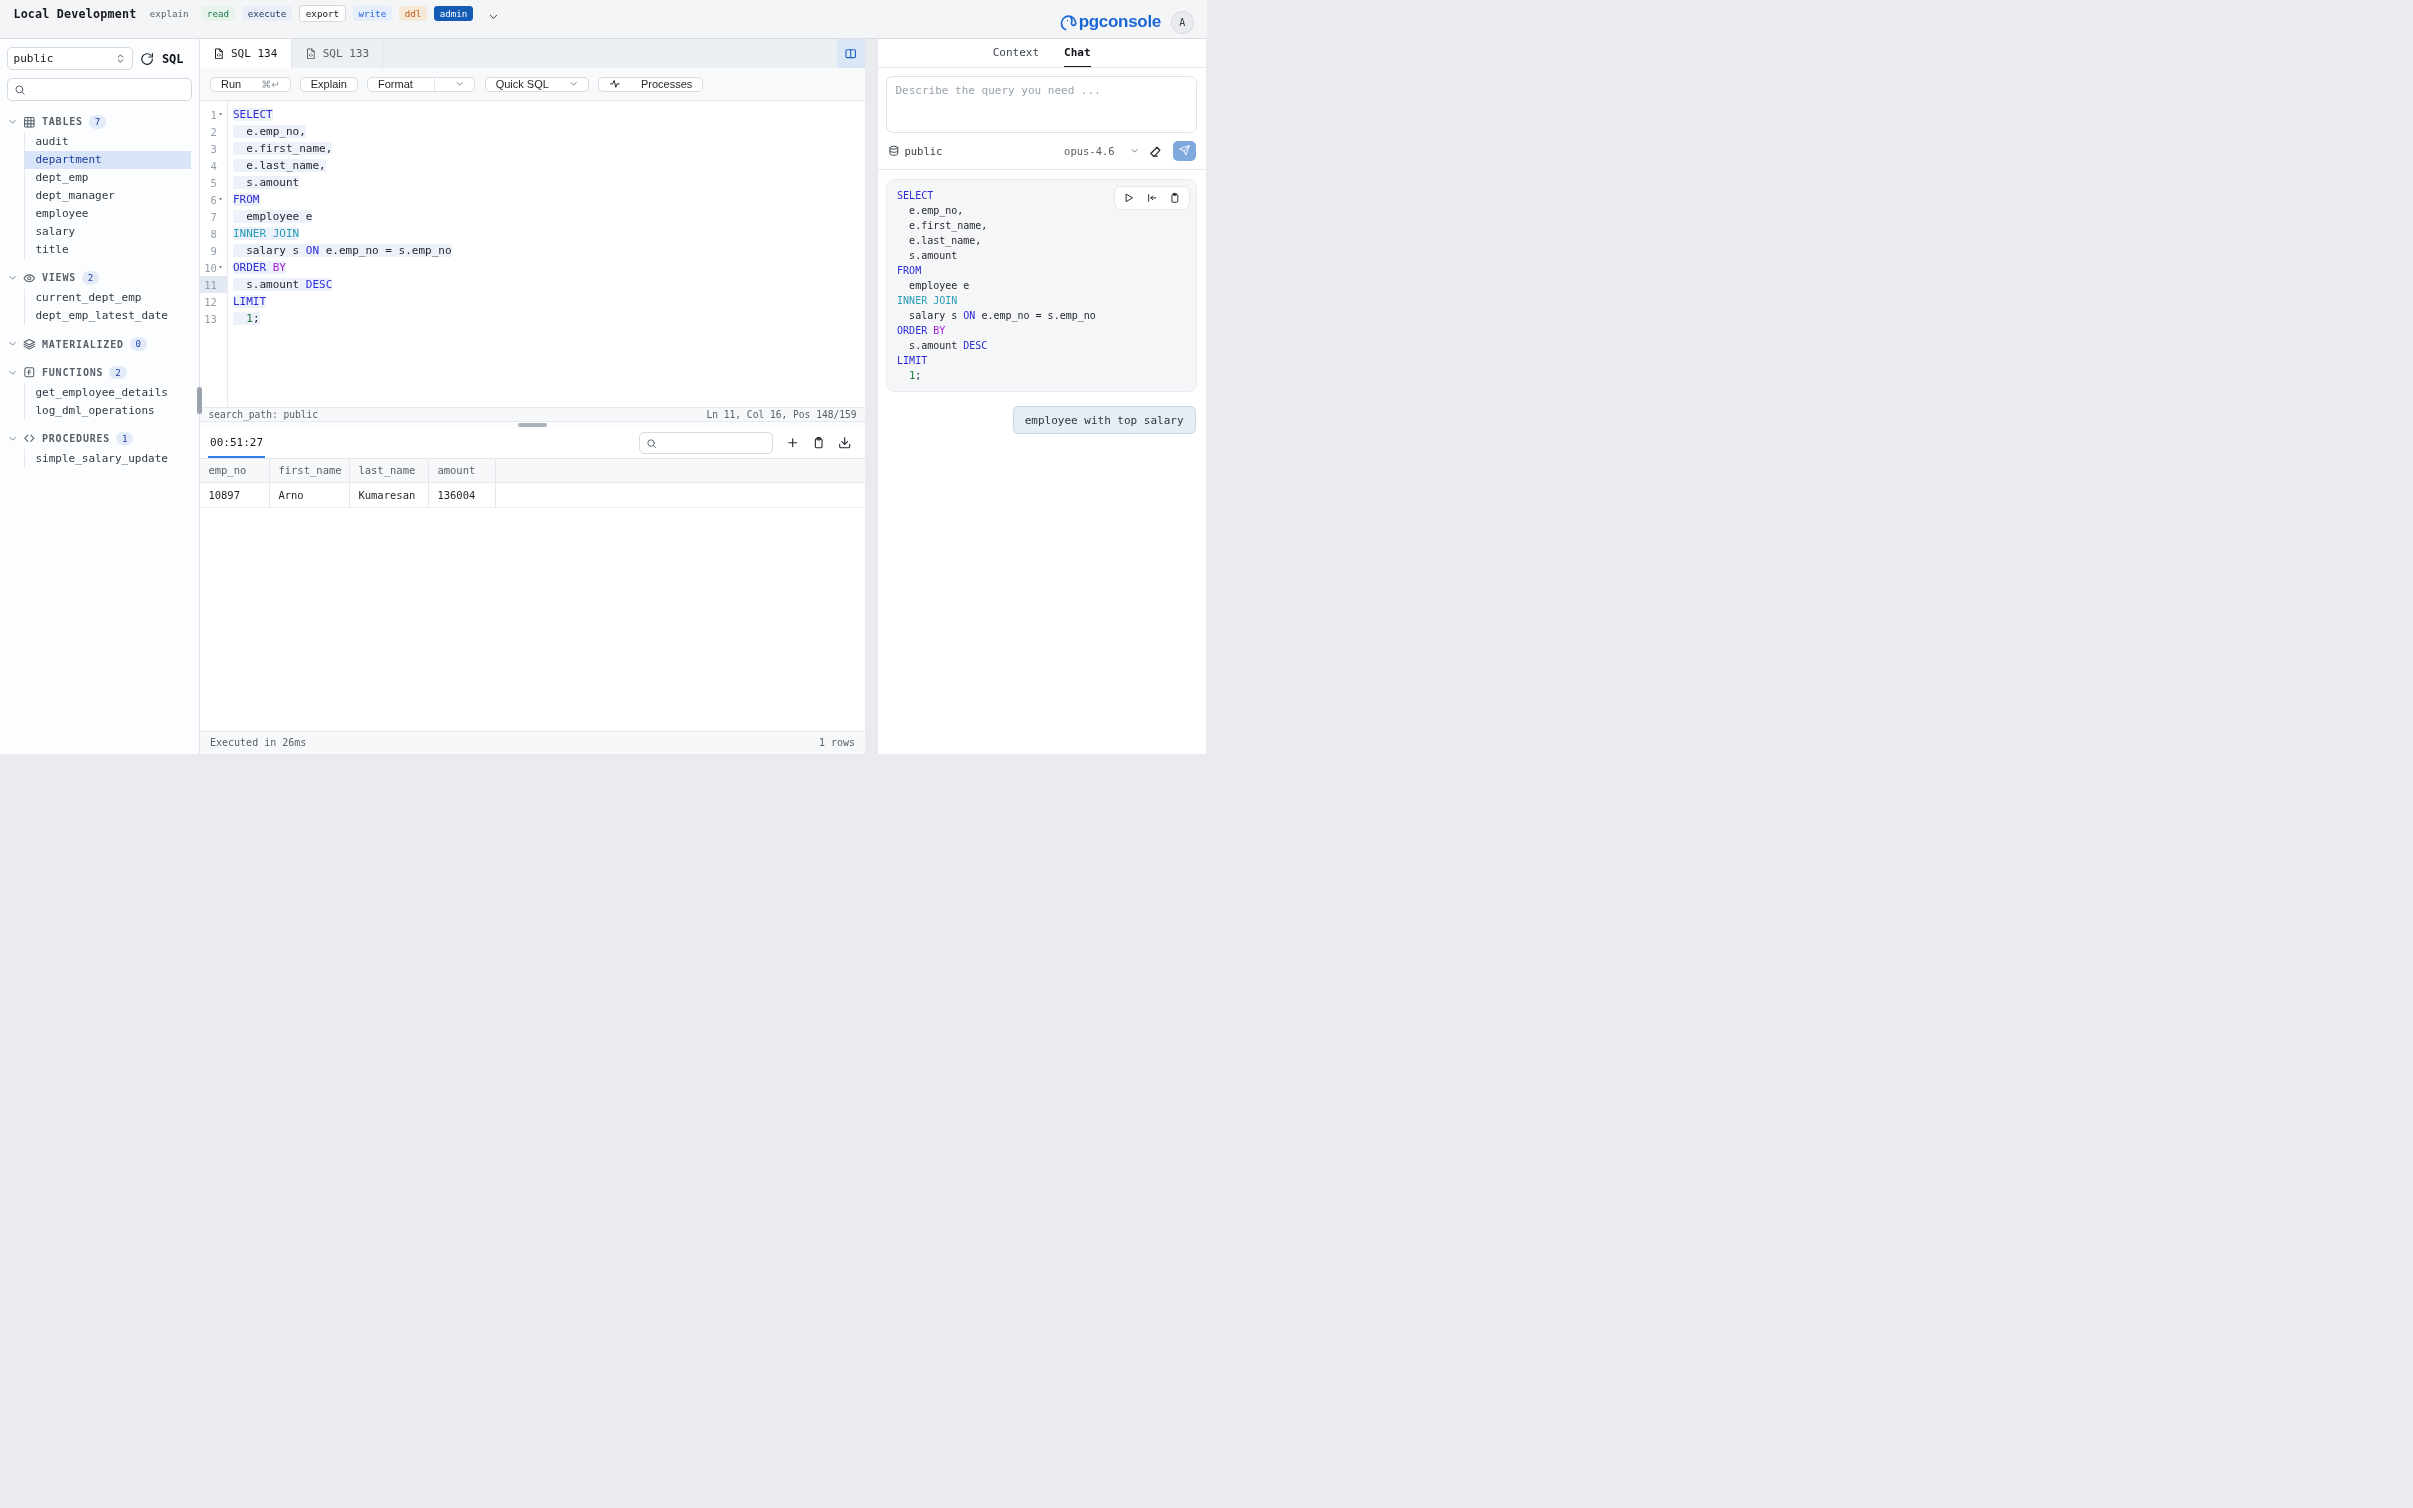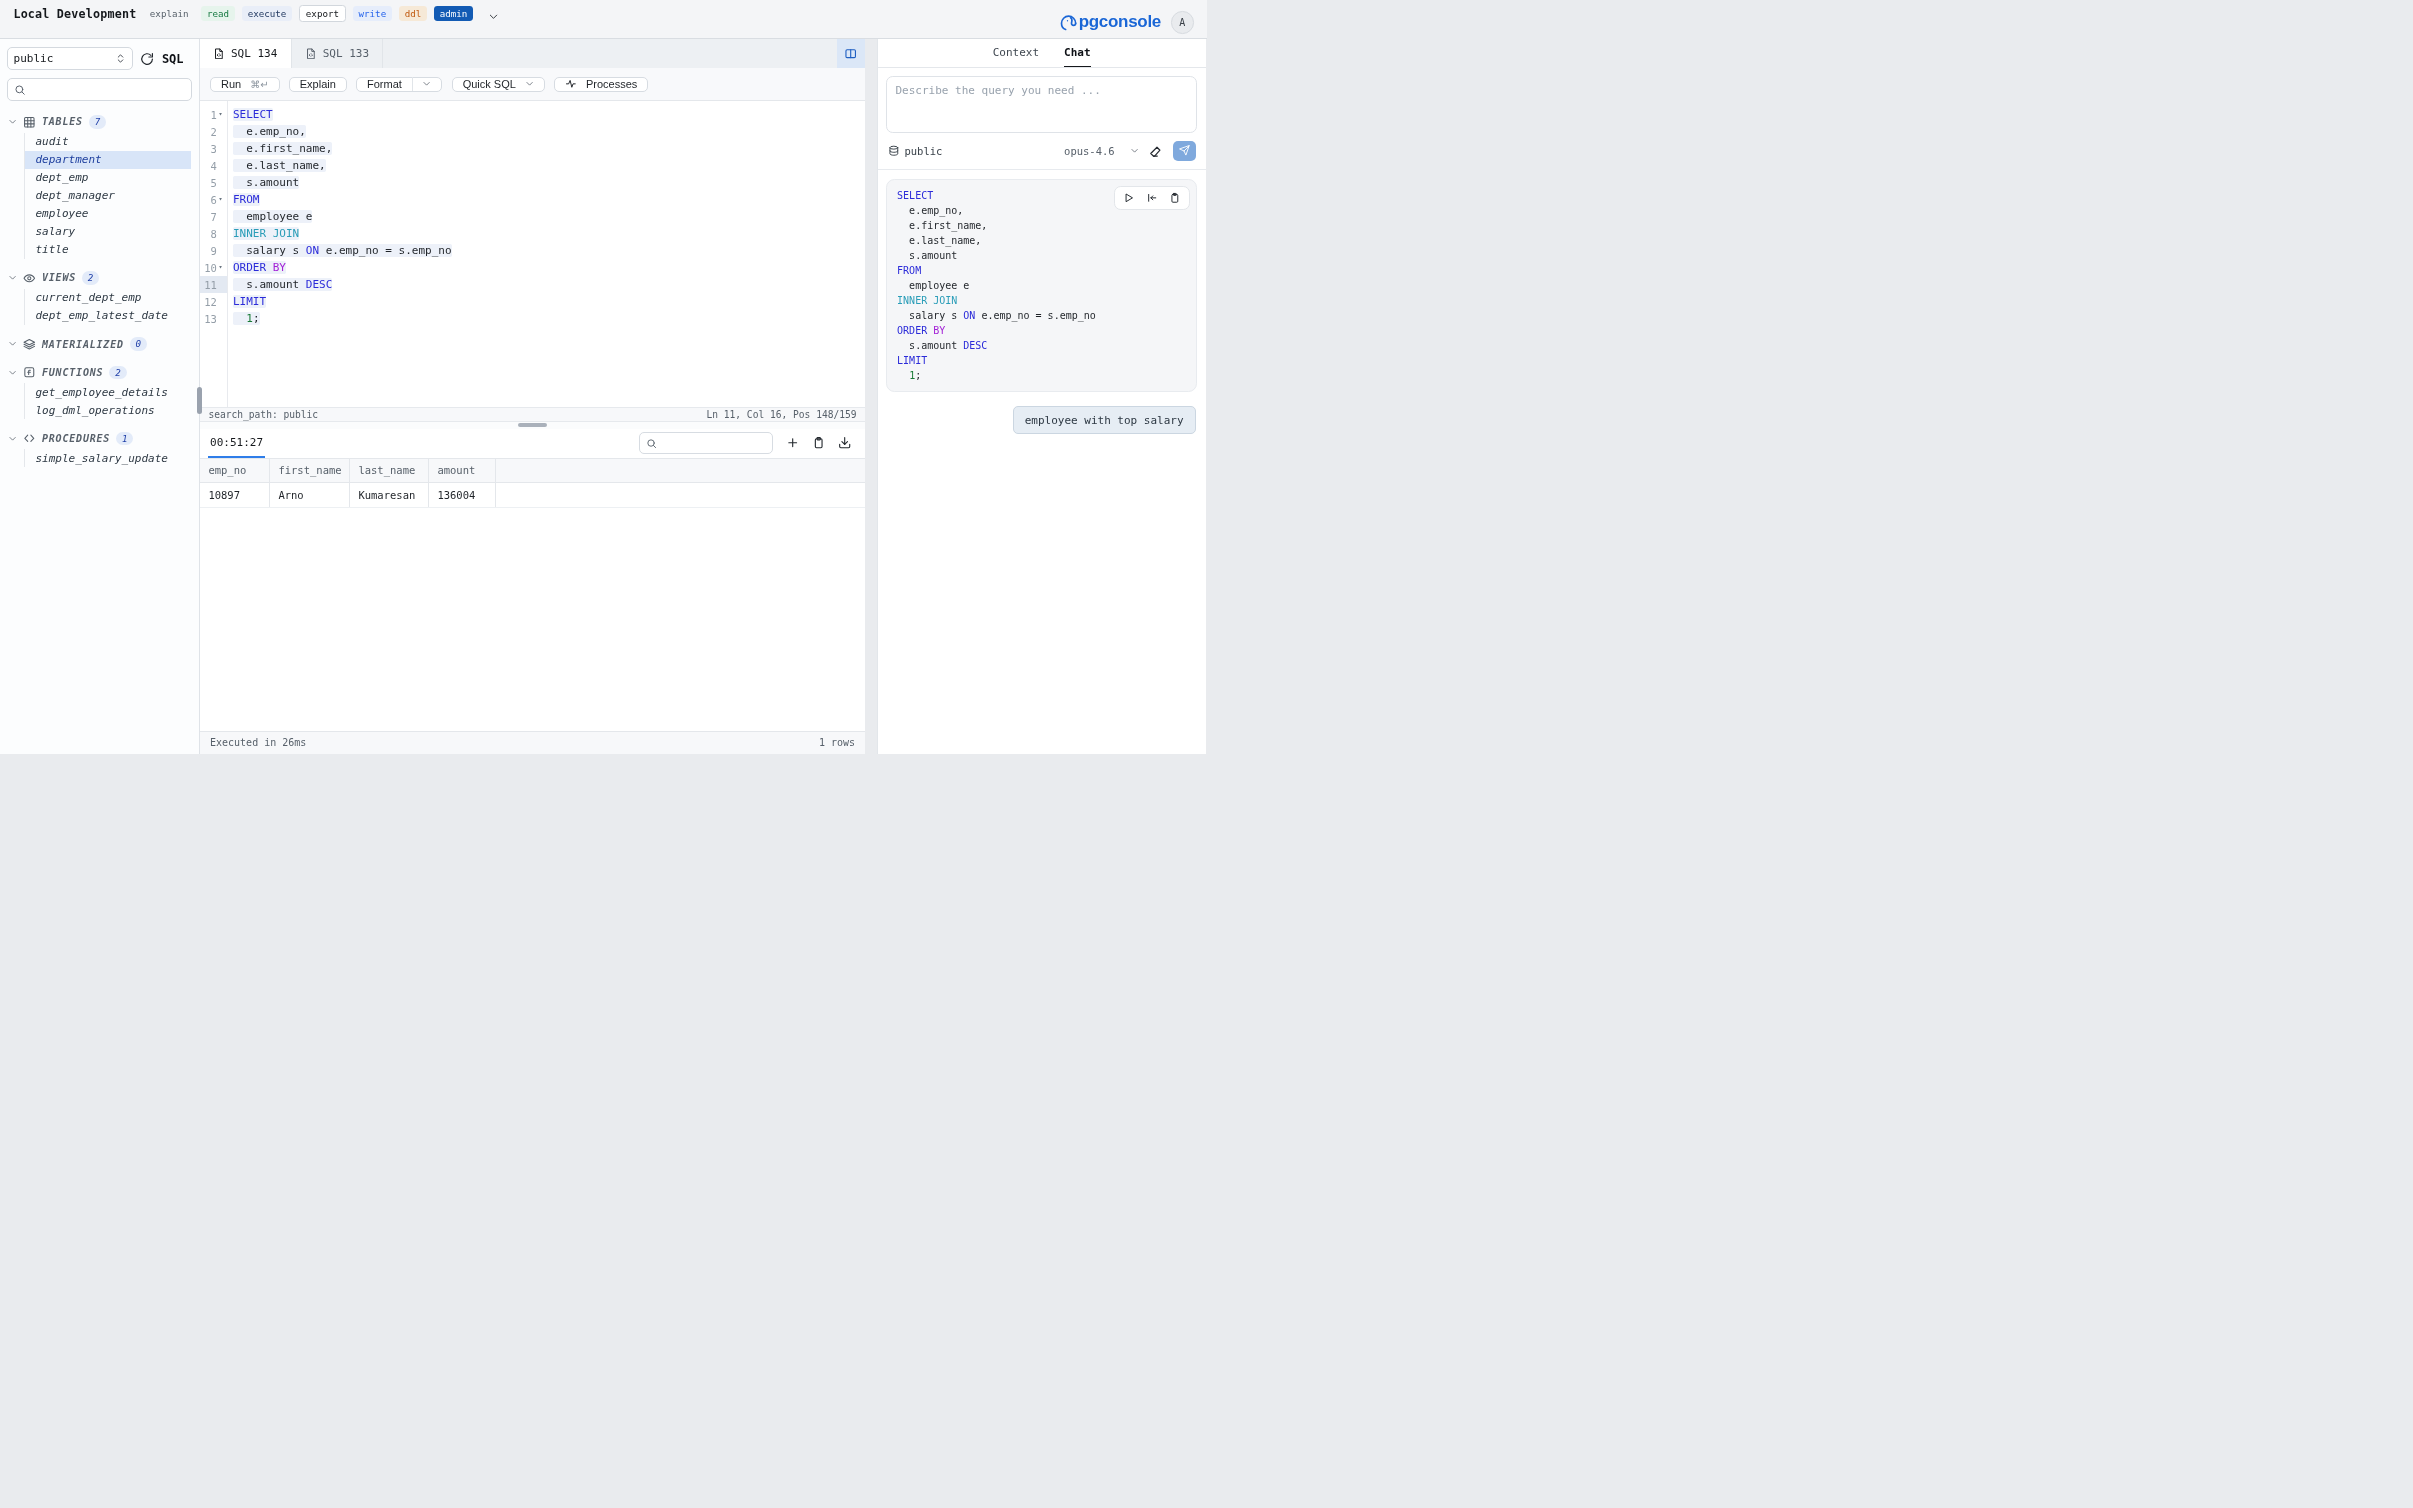--- a/index.html
+++ b/index.html
@@ -46,21 +46,21 @@
   .side-top { display:flex; align-items:center; gap:7.5px; padding:8.4px 6.7px 3.4px 6.7px; }
   .schema-select { width:126px; height:22.6px; background:#fff; border:0.8px solid #d4d9df; border-radius:5px;
     display:flex; align-items:center; justify-content:space-between; padding:0 5.9px; color:#15181c; }
   .schema-select .ic { width:11px; height:11px; color:#3a4048; }
   .refresh-btn { width:14.2px; height:14.2px; color:#23282e; cursor:pointer; }
   .sql-label { font-weight:bold; font-size:12px; color:#0e1116; }
   .side-search { margin:5px 6.7px; height:22.6px; border:0.8px solid #d4d9df; border-radius:5px; background:#fff;
     display:flex; align-items:center; gap:5px; padding:0 6.7px; }
   .side-search .ic { width:11.7px; height:11.7px; color:#57606a; }
   .side-search input { border:none; outline:none; width:100%; font:inherit; color:#1f2328; background:transparent; }
-  .tree { padding-top:6.7px;font-style:italic; }
+  .tree { padding-top:6.7px; }
   .section { margin-bottom:10px; }
   .section-row { display:flex; align-items:center; gap:5.9px; padding:2.5px 8.4px; cursor:pointer; }
   .section-row .chev { width:9.2px; height:9.2px; color:#57606a; }
   .section-row .sic { width:12.6px; height:12.6px; color:#57606a; }
   .section-label { font-size:10px; font-weight:bold; color:#57606a; letter-spacing:0.8px; }
   .count-badge { font-size:9.2px; background:#e3ebf9; color:#1f3fa8; border-radius:7.5px; padding:0 5.9px; line-height:13.4px; }
   .section-items { margin-left:23.5px; border-left:0.8px solid #e4e7eb; margin-top:1.7px; }
   .side-item { padding:2.5px 6.7px 2.5px 11px; margin-right:8.4px; color:#2d3843; cursor:pointer; white-space:nowrap; }
   .side-item.selected { background:#d8e5f8; color:#1e3f9e; }
   .side-drag { position:absolute; right:-2.5px; top:348px; width:4.2px; height:27px; background:#9aa2ae; border-radius:2.5px; }
@@ -71,21 +71,21 @@
   .tab { display:flex; align-items:center; gap:5.9px; padding:0 13.4px; color:#57606a; border-right:0.8px solid #e1e5e9; cursor:pointer; }
   .tab .ic { width:11.7px; height:11.7px; }
   .tab.active { background:#fff; color:#15181c; }
   .tabrow-fill { flex:1; }
   .split-btn { width:28.5px; background:#dbe7f7; color:#1f5fc2; display:flex; align-items:center; justify-content:center; cursor:pointer; }
   .split-btn .ic { width:13.4px; height:13.4px; }
 
   .toolbar { height:33px; flex:none; background:#f8f9fb; border-bottom:0.8px solid #e4e7eb;
     display:flex; align-items:center; gap:9.2px; padding:0 10px; }
   .btn { background:#fff; border:0.8px solid #d7dce2; border-radius:5px; height:15px;
-    display:inline-flex; align-items:center; gap:9px; padding:0 10px; color:#1f2328; font-size:11px; cursor:pointer; }
+    display:inline-flex; align-items:center; gap:20px; padding:0 10px; color:#1f2328; font-size:11px; cursor:pointer; }
   .btn .short { color:#8b949e; font-size:10px; }
   .btn .dd { width:9.2px; height:9.2px; color:#57606a; }
   .btn .bsep { width:0.8px; height:13.4px; background:#e1e5e9; margin:0 0.8px; }
   .btn .bic { width:11.7px; height:11.7px; color:#1f2328; }
 
   .editor { height:306px; flex:none; display:flex; overflow:hidden; }
   .gutter { width:28px; flex:none; border-right:0.8px solid #e8eaee; padding-top:5px; }
   .gut-line { height:17px; display:flex; align-items:center; justify-content:flex-end; gap:1.7px;
     color:#949ea8; font-size:10.5px; padding-right:2.5px; }
   .gut-line.current { background:#e3e9f2; }

